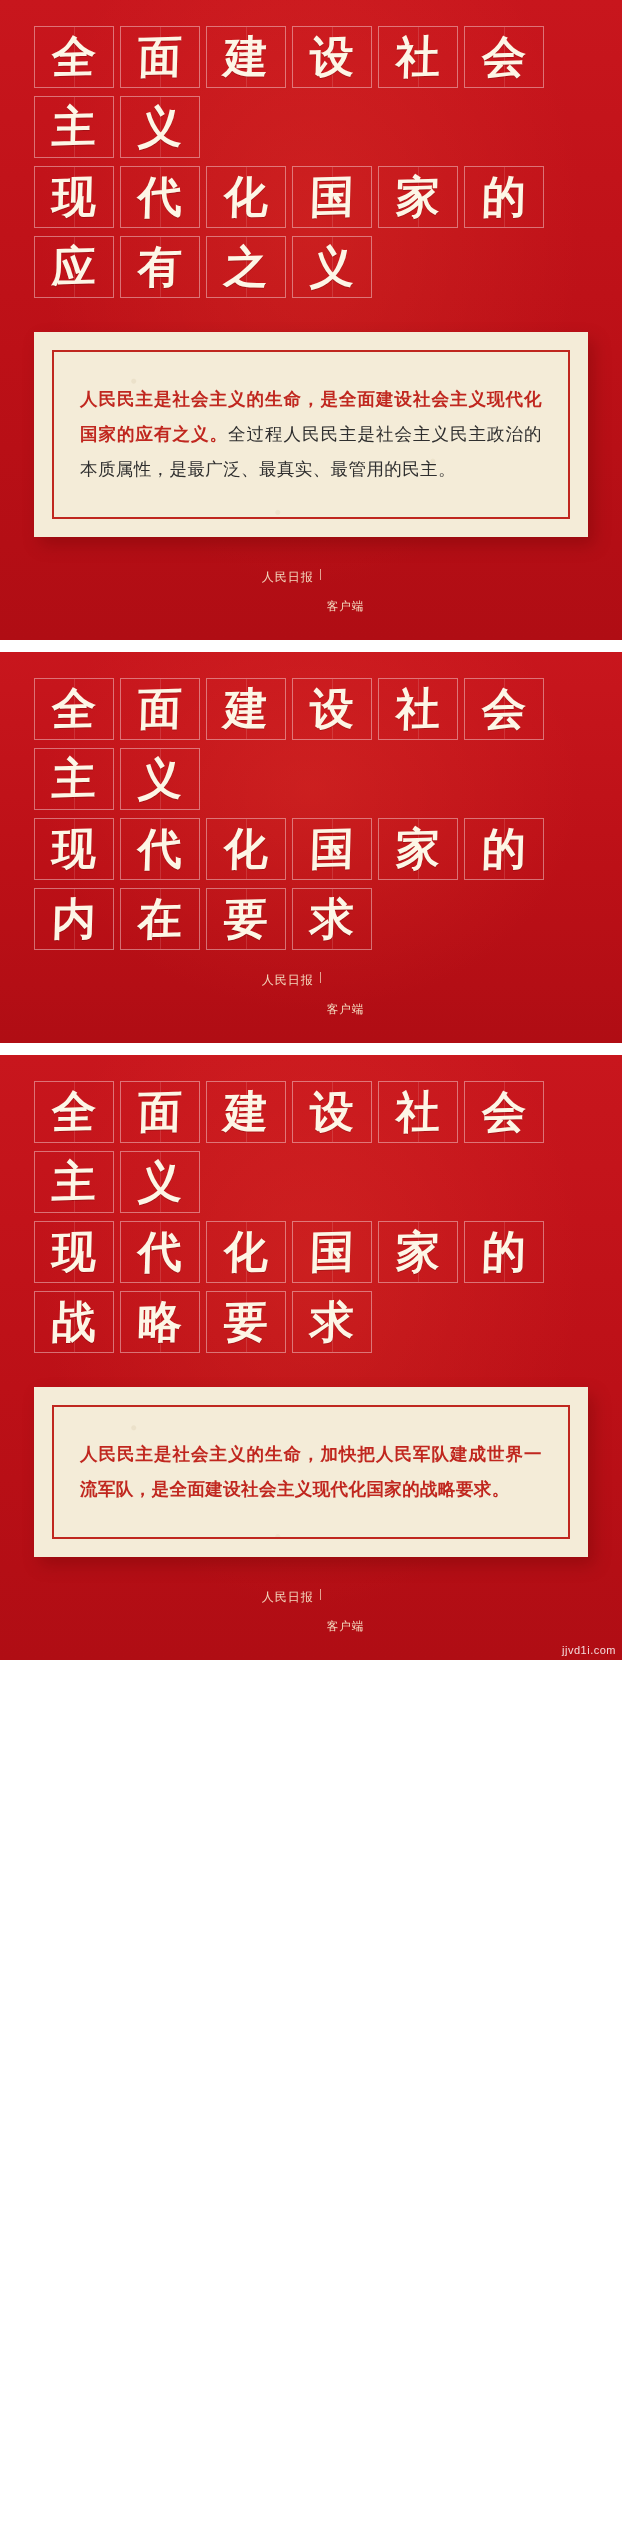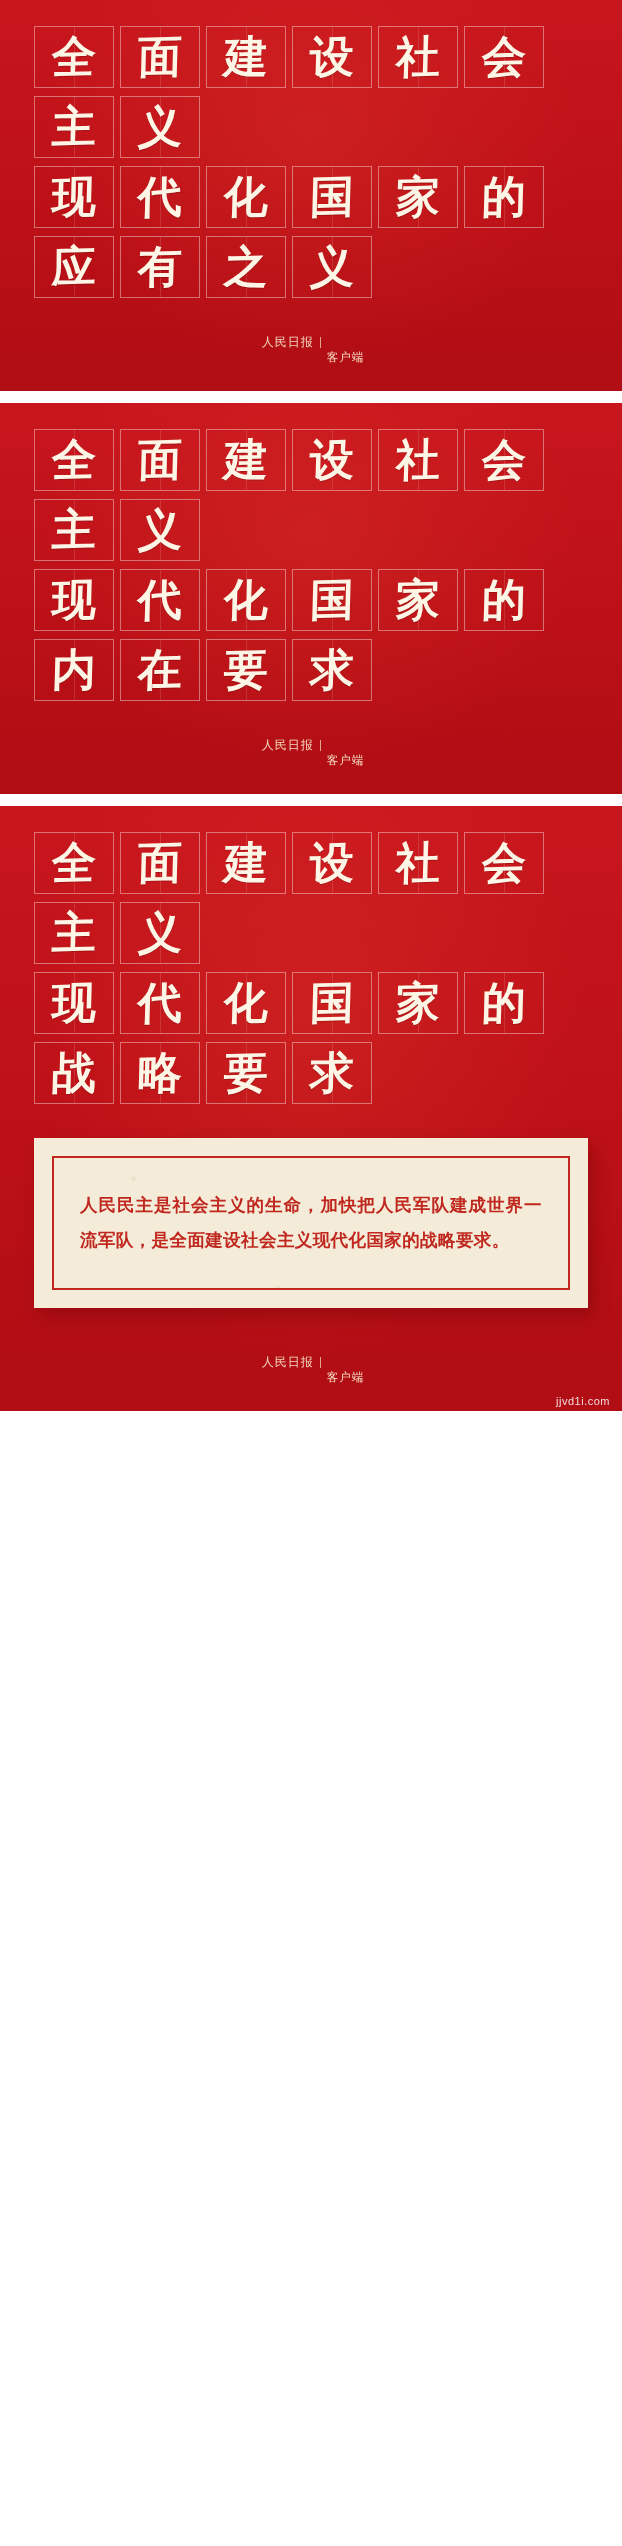--- a/index.html
+++ b/index.html
@@ -111,21 +111,20 @@
   }
   .body-text .hl {
     color: #c0271f;
     font-weight: 700;
   }
 
   
   .footer {
     padding: 14px 0 26px 4px;
     display: flex;
-    align-items: center;
     justify-content: center;
   }
   .footer .mark {
     color: #f6e2c6;
     font-family: "DejaVu Serif", "Liberation Serif", serif;
     font-size: 12px;
     letter-spacing: 1px;
     opacity: 0.95;
     white-space: nowrap;
   }
@@ -146,21 +145,21 @@
 
   
   .gap {
     height: 12px;
     background: #ffffff;
   }
 
   
   .watermark {
     position: absolute;
-    right: 12px;
+    right: 6px;
     bottom: 4px;
     z-index: 5;
     color: rgba(255,255,255,0.85);
     font-size: 11px;
     font-family: "Liberation Sans", sans-serif;
     letter-spacing: 0.5px;
   }
 </style>
 </head>
 <body>
@@ -223,20 +222,27 @@
               <span class="glyph">有</span>
             </div>
             <div class="cell">
               <span class="glyph">之</span>
             </div>
             <div class="cell">
               <span class="glyph">义</span>
             </div>
           </div>
         </div>
+        <div class="paper-wrap">
+          <div class="paper">
+            <div class="paper-border">
+              <p class="body-text"><span class="hl">人民民主是社会主义的生命，是全面建设社会主义现代化国家的应有之义。</span><span>全过程人民民主是社会主义民主政治的本质属性，是最广泛、最真实、最管用的民主。</span></p>
+            </div>
+          </div>
+        </div>
         <div class="footer">
           <span class="mark">人民日报</span>
           <span class="divider"></span>
           <span class="sub">客户端</span>
         </div>
       </div>
     </div>
     <div class="gap"></div>
     <div class="card">
       <div class="card-inner">

